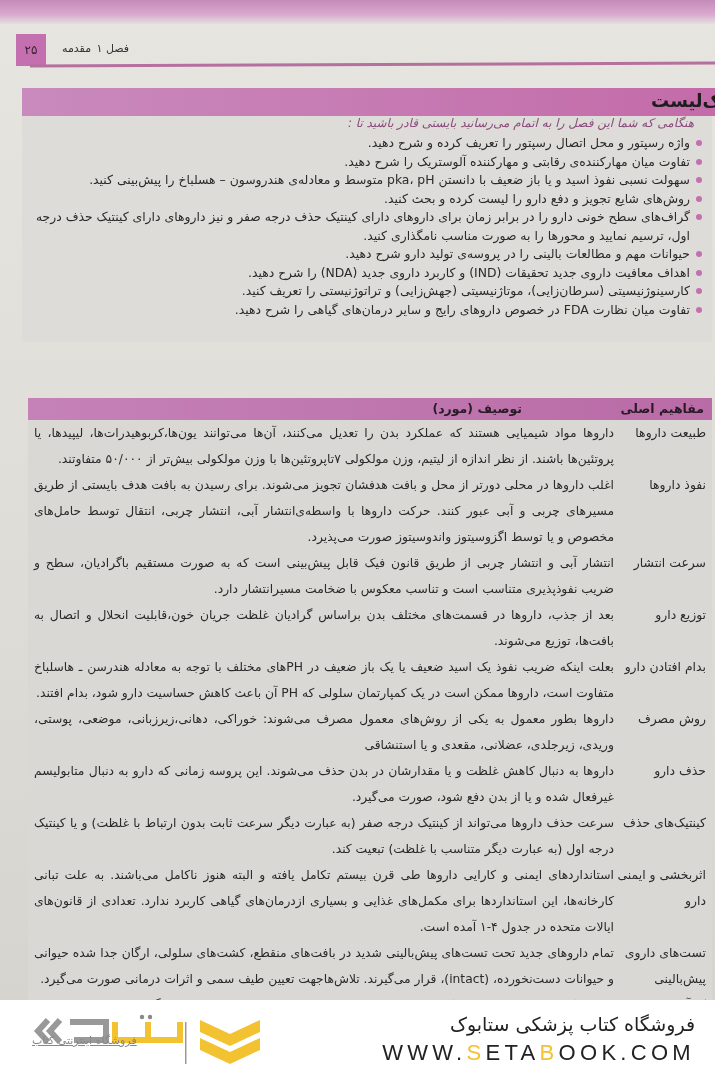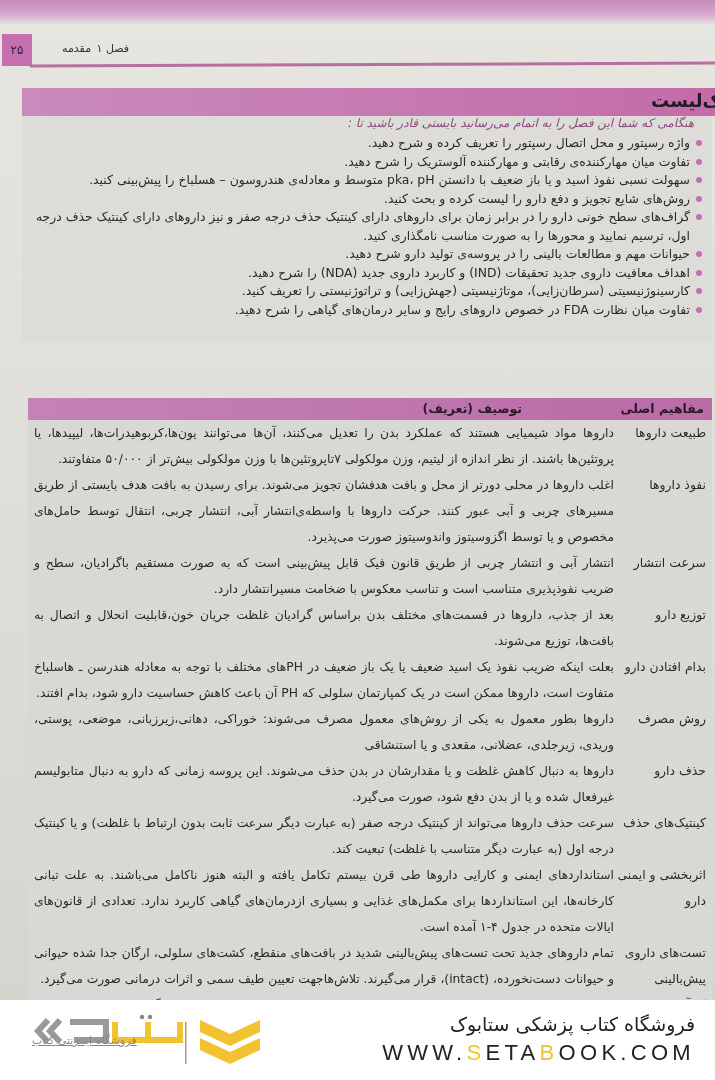--- a/index.html
+++ b/index.html
@@ -15,21 +15,21 @@
     overflow:hidden;
   }
   .top-strip {
     position:absolute; left:0; top:0; width:715px; height:24px;
     background:linear-gradient(180deg,#c58ab9 0%,#d9a9cf 60%,#e4dfe0 100%);
   }
   .header-bar {
     position:absolute; left:0; top:34px; width:715px; height:32px;
   }
   .page-num {
-    position:absolute; left:2px; top:0; width:30px; height:32px;
+    position:absolute; left:16px; top:0; width:30px; height:32px;
     background:#c46fb0; color:#3b1f33; font-size:12px;
     display:flex; align-items:center; justify-content:center;
   }
   .header-title {
     position:absolute; left:60px; top:8px; font-size:11px; color:#333;
     direction:rtl;
   }
   .header-title span { margin-left:2px; }
   .header-line {
     position:absolute; left:30px; top:29px; width:685px; height:3px;
@@ -113,21 +113,21 @@
       </ul>
   </div>
 
   <div class="section-bar summary-bar">
     <span class="t">فصل ۱   جدول خلاصه</span>
   </div>
 
   <div class="table">
     <div class="thead">
       <span class="c1">مفاهیم اصلی</span>
-      <span class="c2">توصیف (تعریف)</span>
+      <span class="c2">توصیف (مورد)</span>
     </div>
     <div id="rows">
         <div class="row">
           <div class="concept">طبیعت داروها</div>
           <div class="desc">داروها مواد شیمیایی هستند که عملکرد بدن را تعدیل می‌کنند، آن‌ها می‌توانند یون‌ها،کربوهیدرات‌ها، لیپیدها، یا پروتئین‌ها باشند. از نظر اندازه از لیتیم، وزن مولکولی ۷تاپروتئین‌ها با وزن مولکولی بیش‌تر از ۵۰/۰۰۰ متفاوتند.</div>
         </div>
         <div class="row">
           <div class="concept">نفوذ داروها</div>
           <div class="desc">اغلب داروها در محلی دورتر از محل و بافت هدفشان تجویز می‌شوند. برای رسیدن به بافت هدف بایستی از طریق مسیرهای چربی و آبی عبور کنند. حرکت داروها با واسطه‌ی‌انتشار آبی، انتشار چربی، انتقال توسط حامل‌های مخصوص و یا توسط اگزوسیتوز واندوسیتوز صورت می‌پذیرد.</div>
         </div>

